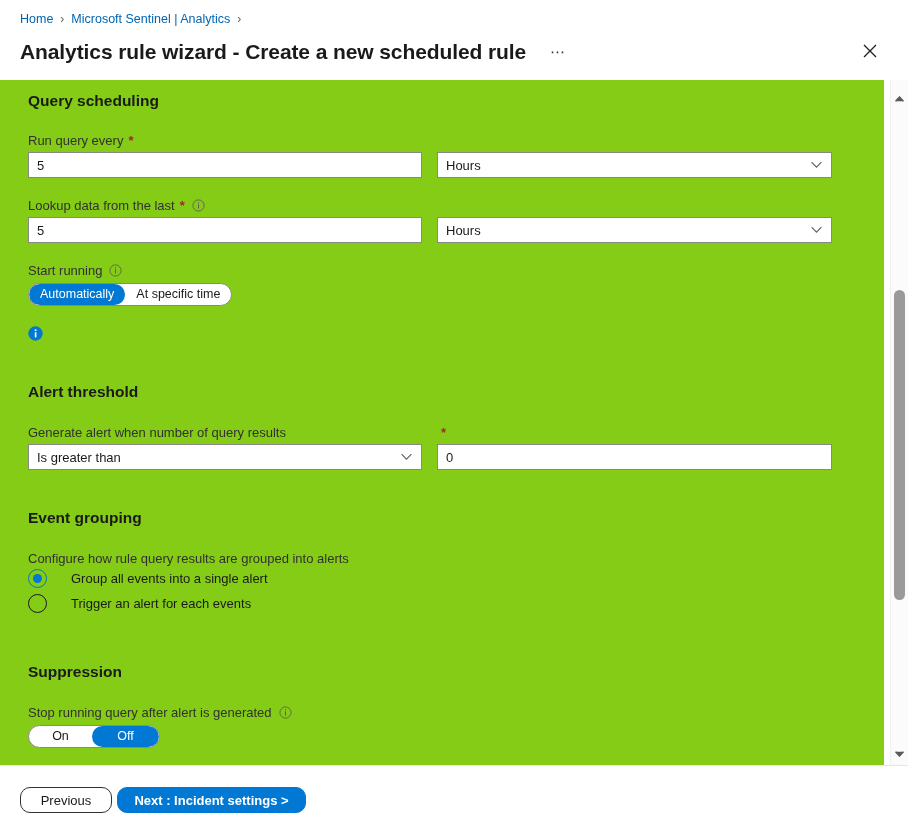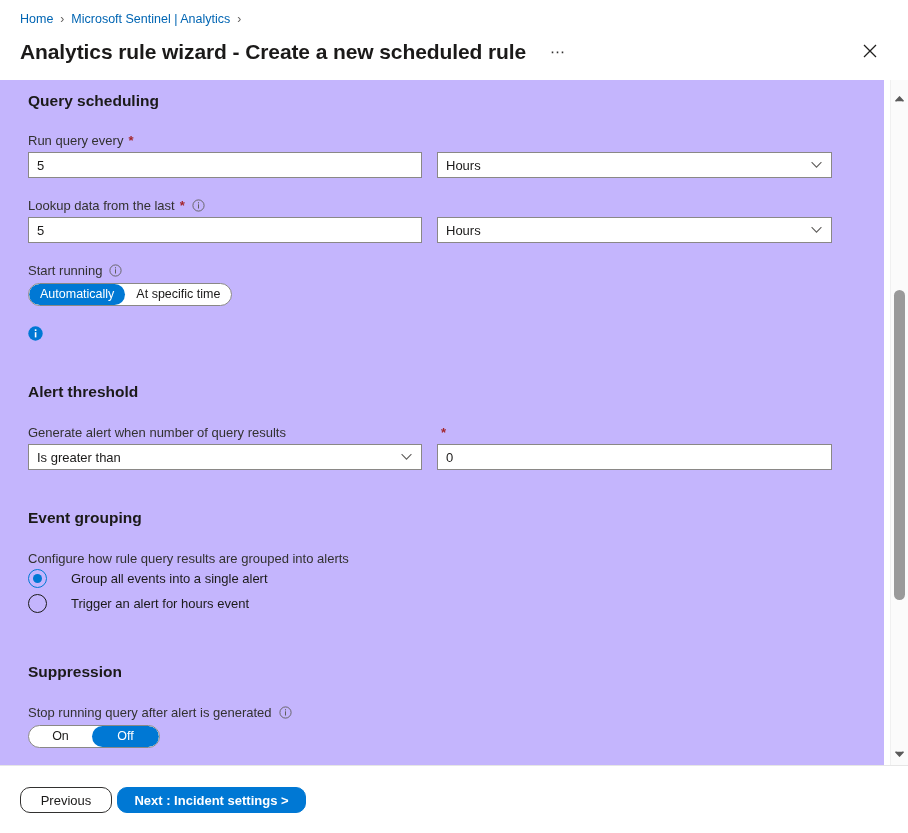--- a/index.html
+++ b/index.html
@@ -80,21 +80,21 @@
   .close-btn svg { display: block; }
 
   
   .content {
     position: absolute;
     left: 0;
     top: 80px;
     width: 884px;
     height: 685px;
     overflow: hidden;
-    background: #c4b5fd;
+    background: #84cc16;
   }
   .inner {
     position: relative;
     padding: 0 28px;
   }
 
   h2.section {
     font-size: 15.5px;
     font-weight: 600;
     color: #1b1a19;
@@ -415,21 +415,21 @@
     <h2 class="section" style="position:absolute;left:28px;top:429px;">Event grouping</h2>
 
     <div style="position:absolute;left:28px;top:471px;font-size:13px;color:#323130;">Configure how rule query results are grouped into alerts</div>
 
     <div class="radio-row" style="position:absolute;left:28px;top:489px;">
       <span class="radio checked"></span>
       <span>Group all events into a single alert</span>
     </div>
     <div class="radio-row" style="position:absolute;left:28px;top:514px;">
       <span class="radio"></span>
-      <span>Trigger an alert for hours event</span>
+      <span>Trigger an alert for each events</span>
     </div>
 
     <h2 class="section" style="position:absolute;left:28px;top:583px;">Suppression</h2>
 
     <div class="field-label" style="position:absolute;left:28px;top:625px;">
       <span>Stop running query after alert is generated</span>
       <span class="info-circle">
         <svg width="13" height="13" viewBox="0 0 13 13">
           <circle cx="6.5" cy="6.5" r="5.6" fill="none" stroke="#605e5c" stroke-width="0.9"></circle>
           <rect x="6" y="5.3" width="1" height="4.2" fill="#605e5c"></rect>

